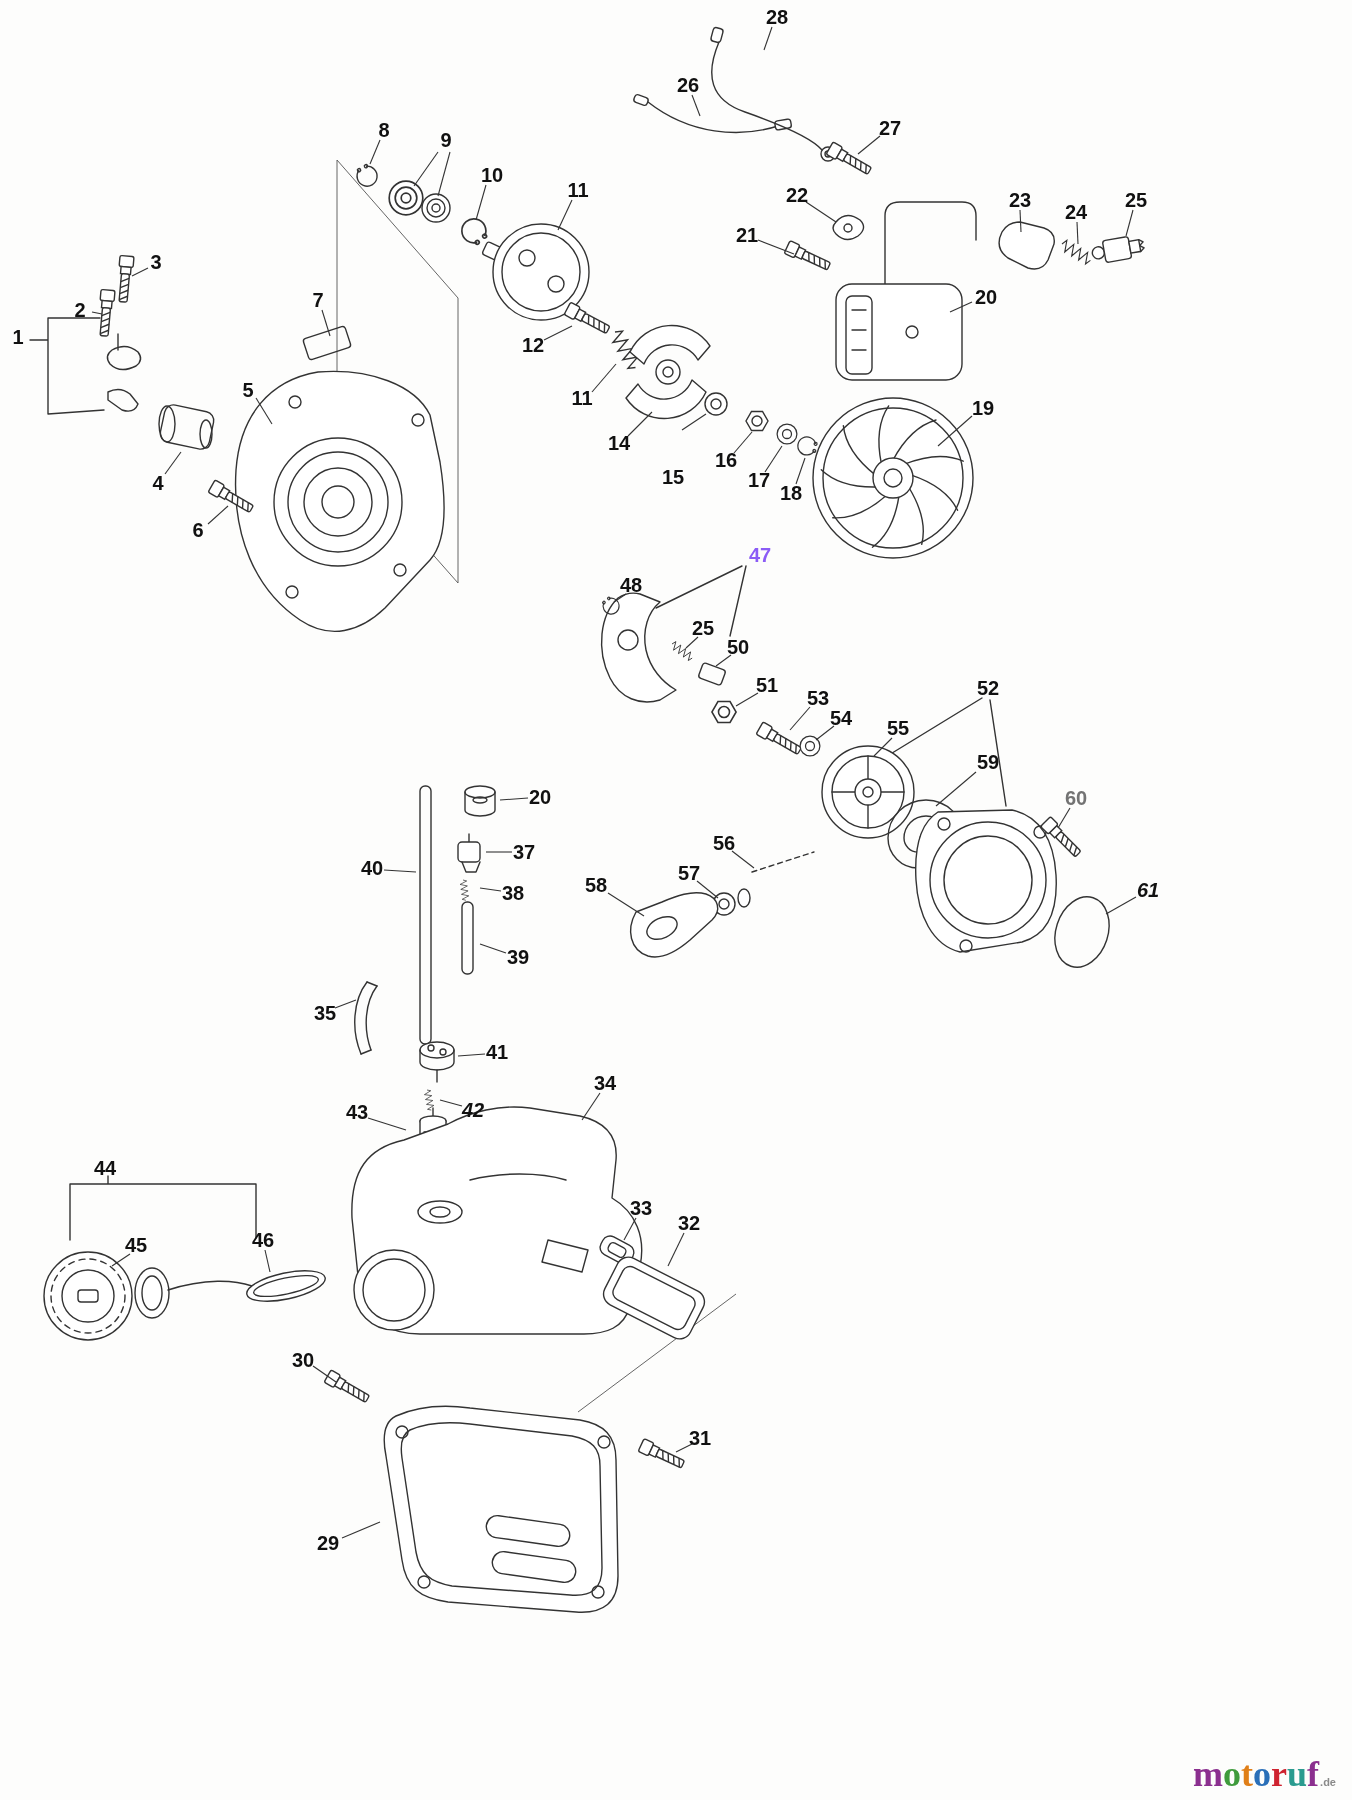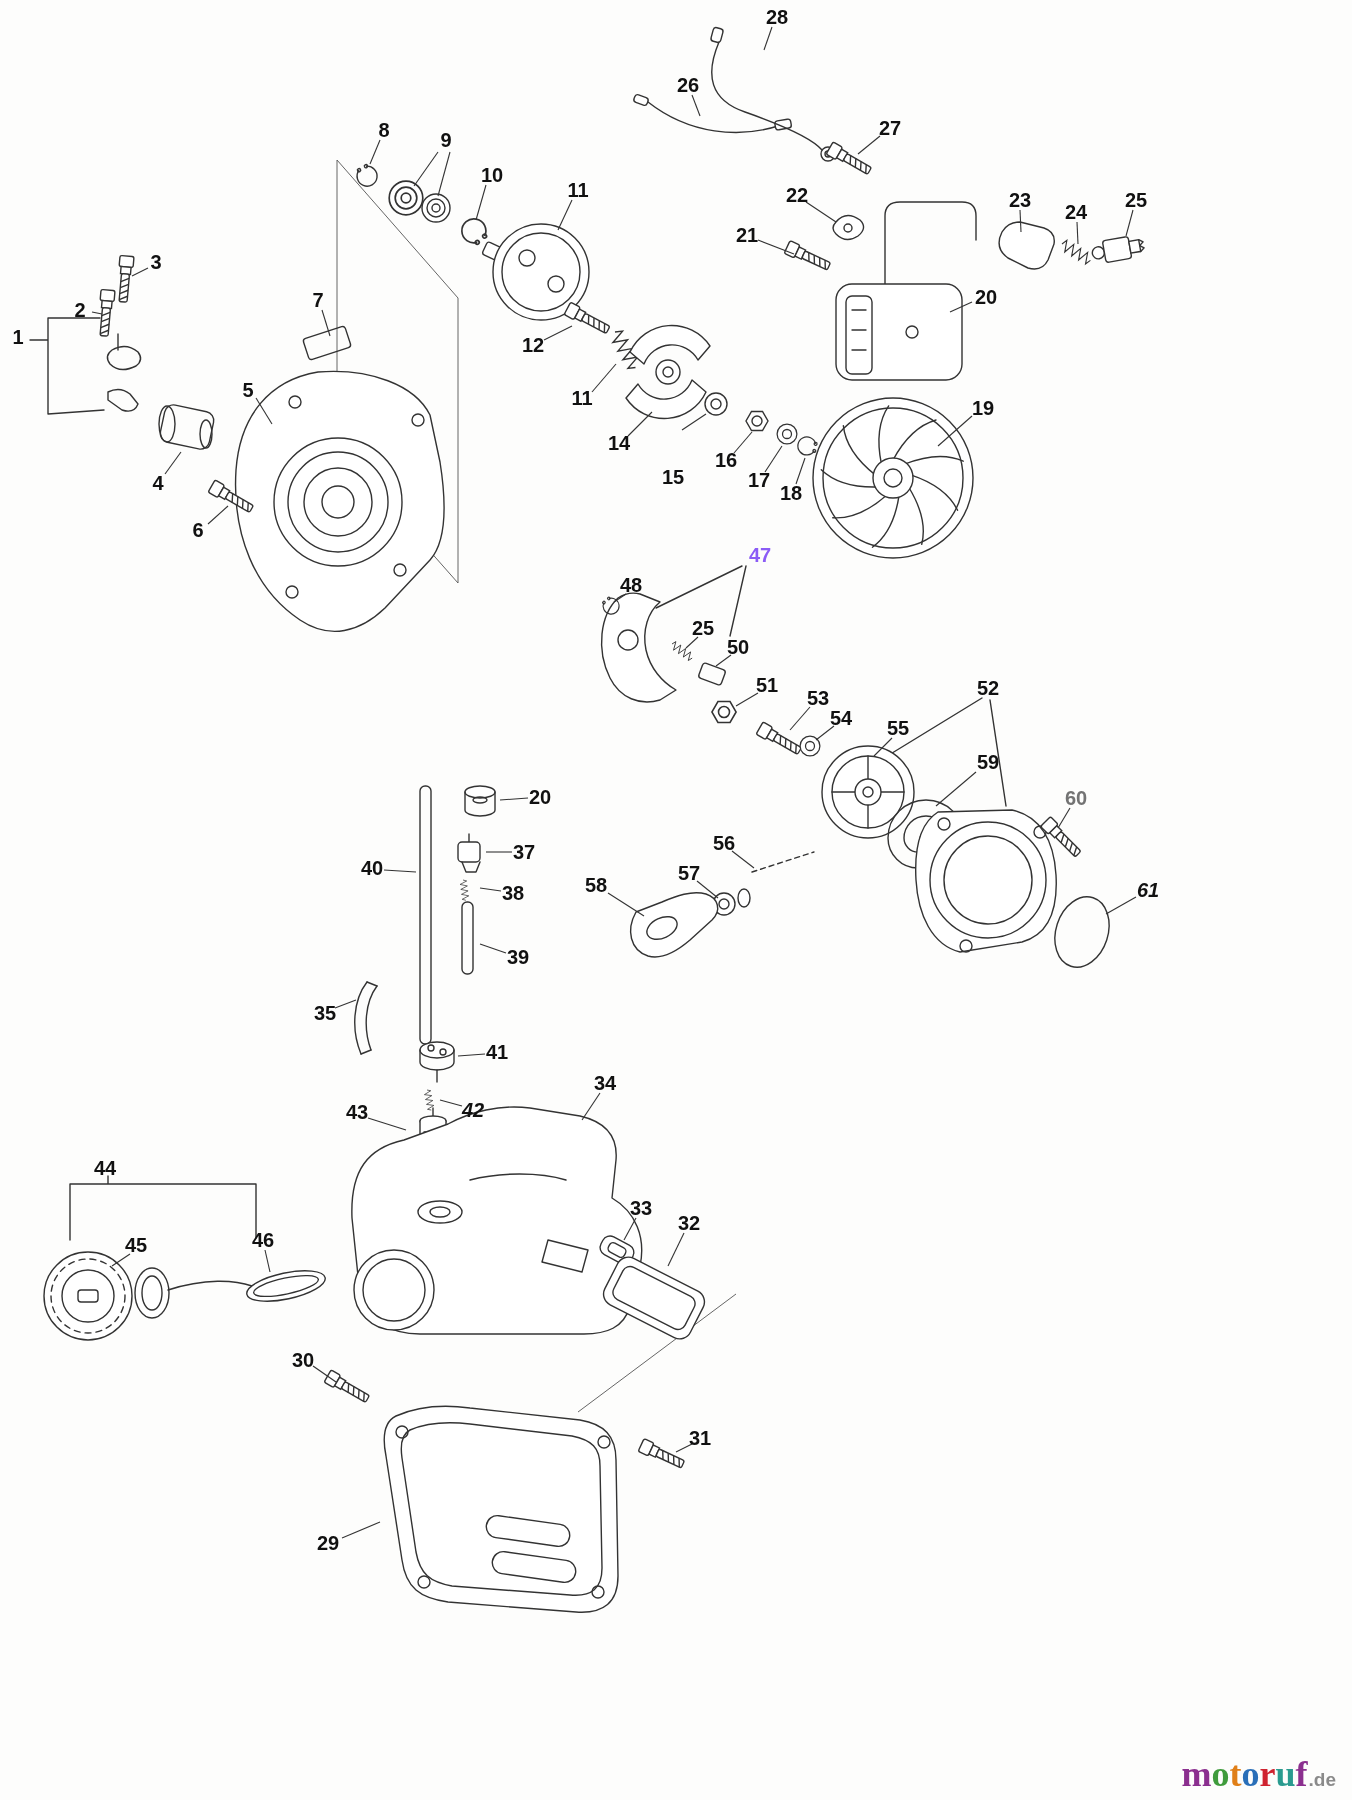--- a/index.html
+++ b/index.html
@@ -8,21 +8,21 @@
   svg.diagram{position:absolute;left:0;top:0}
   .ln{stroke:#333;fill:none;stroke-width:1.4;stroke-linecap:round;stroke-linejoin:round}
   .thin{stroke:#555;fill:none;stroke-width:0.9}
   #leader-lines line{stroke:#333;stroke-width:1.1}
   #callout-layer{position:absolute;inset:0;pointer-events:none}
   .callout{position:absolute;transform:translate(-50%,-50%);
            font:bold 20px "Liberation Sans",sans-serif;color:#111}
   .logo{position:absolute;right:16px;bottom:8px;display:flex;align-items:baseline;
         font-family:"Liberation Serif",serif;font-weight:bold;font-size:36px;
         text-decoration:none;line-height:1}
-  .logo .suffix{font-size:19px;margin-left:1px;font-family:"Liberation Sans",sans-serif;font-weight:bold}
+  .logo .suffix{font-size:11px;margin-left:1px;font-family:"Liberation Sans",sans-serif;font-weight:bold}
 </style>
 </head>
 <body>
 
 <div class="stage">
 
 <svg class="diagram" width="1352" height="1800" viewBox="0 0 1352 1800" xmlns="http://www.w3.org/2000/svg">
 
   <defs>
     <g id="sym-screw" stroke="#333" stroke-width="1.4" fill="none">

